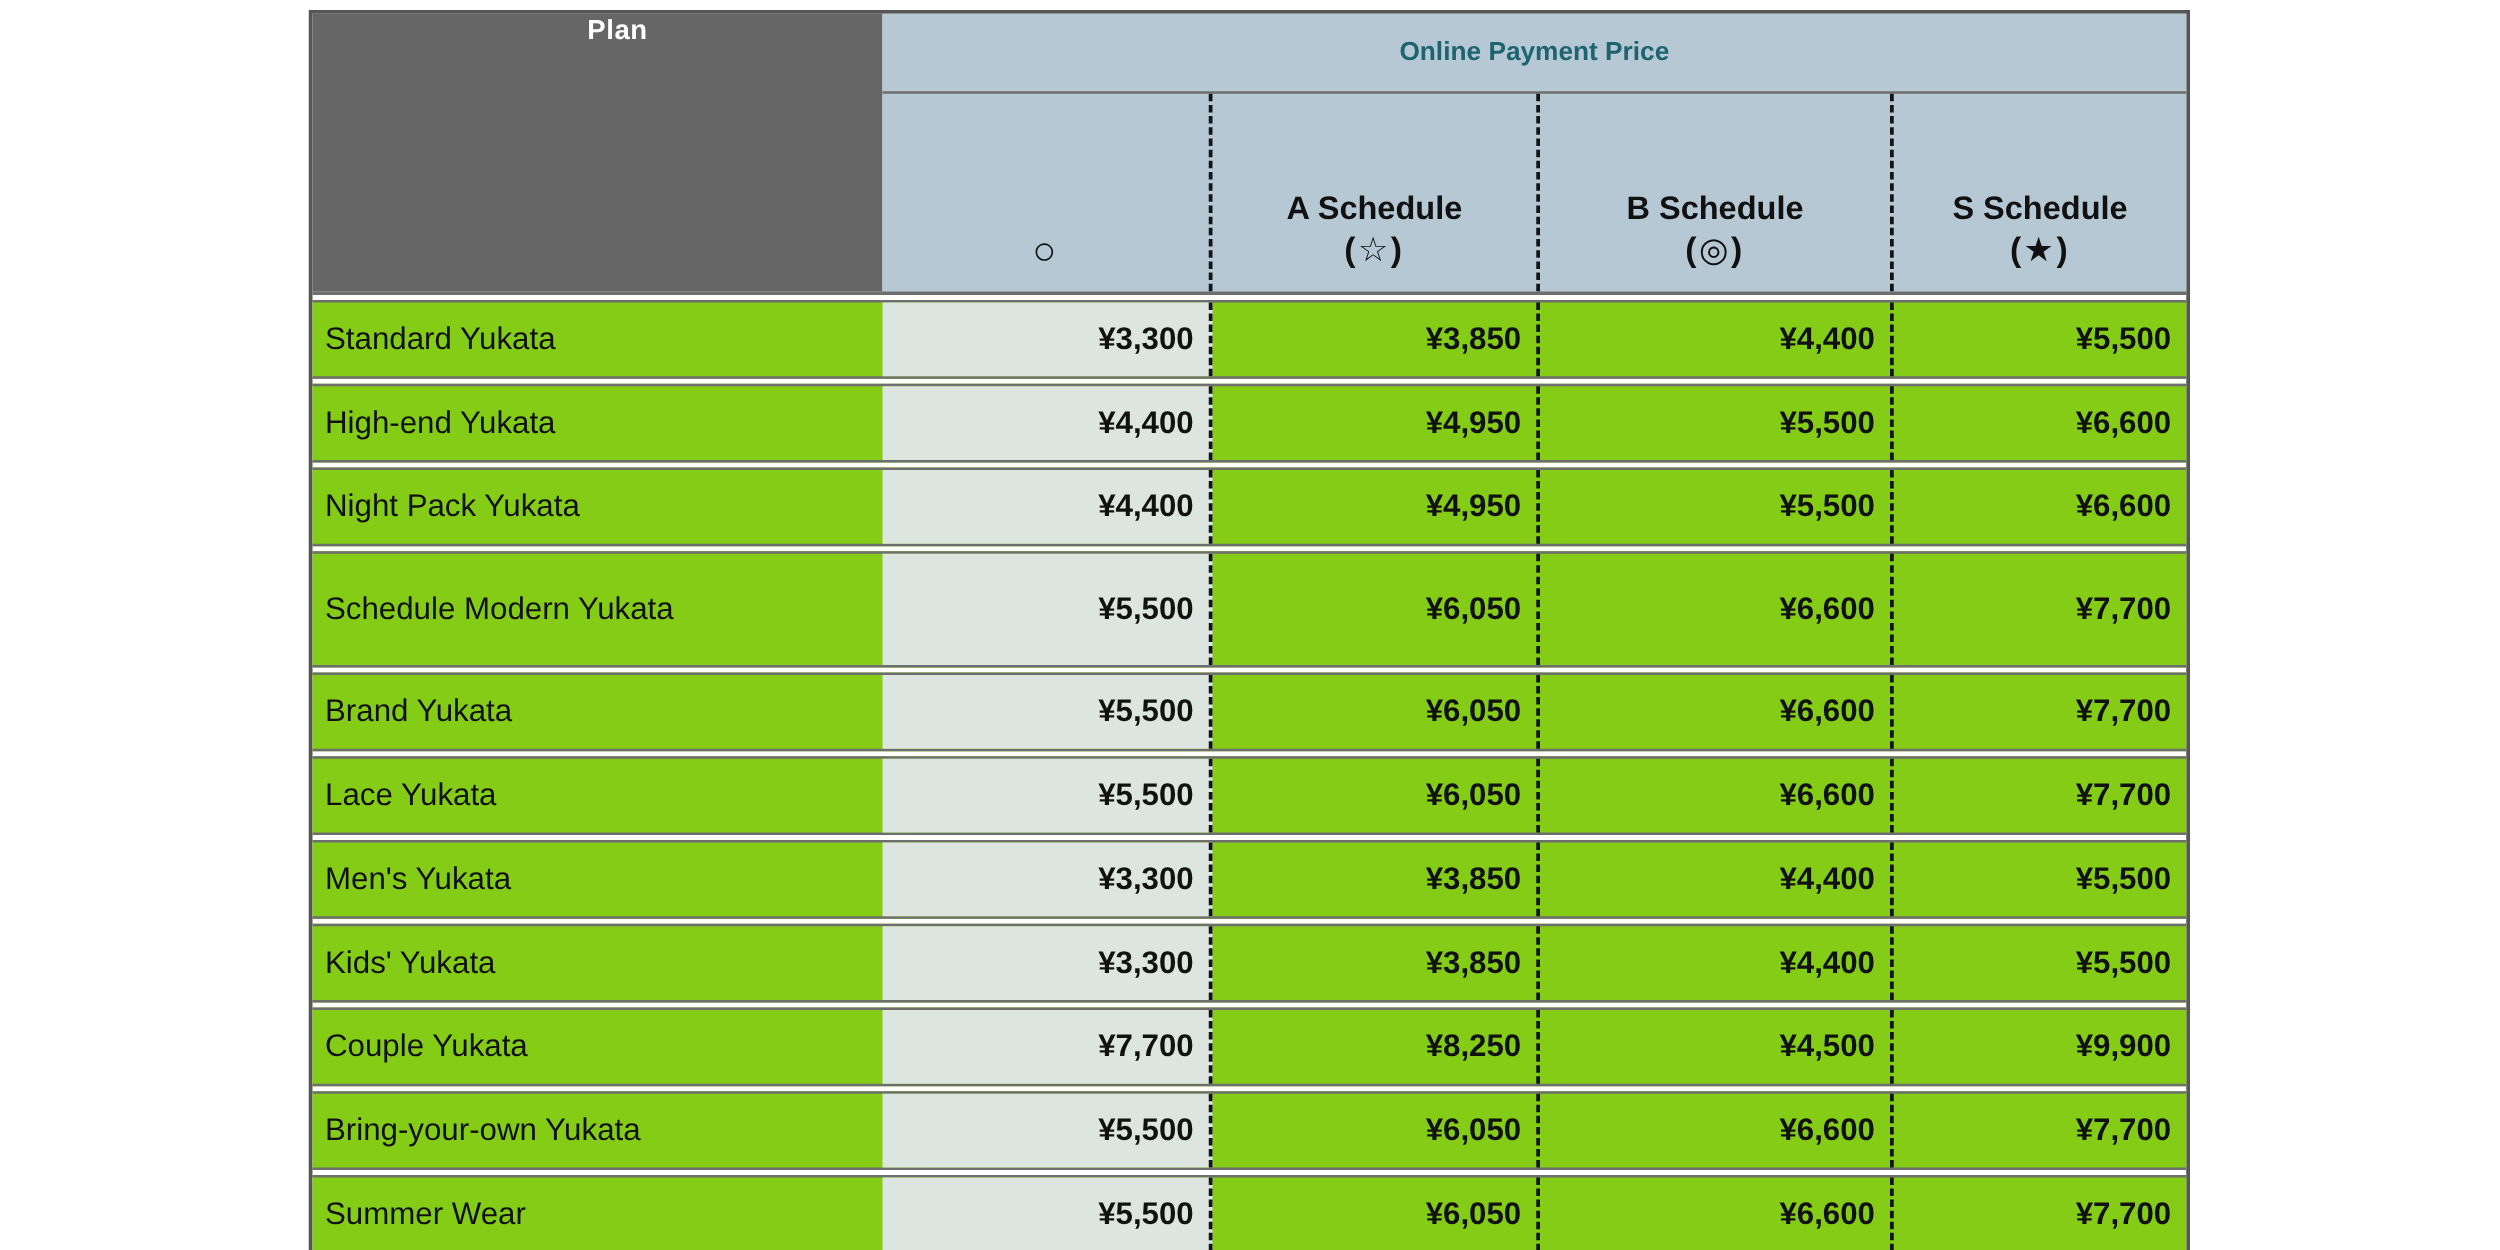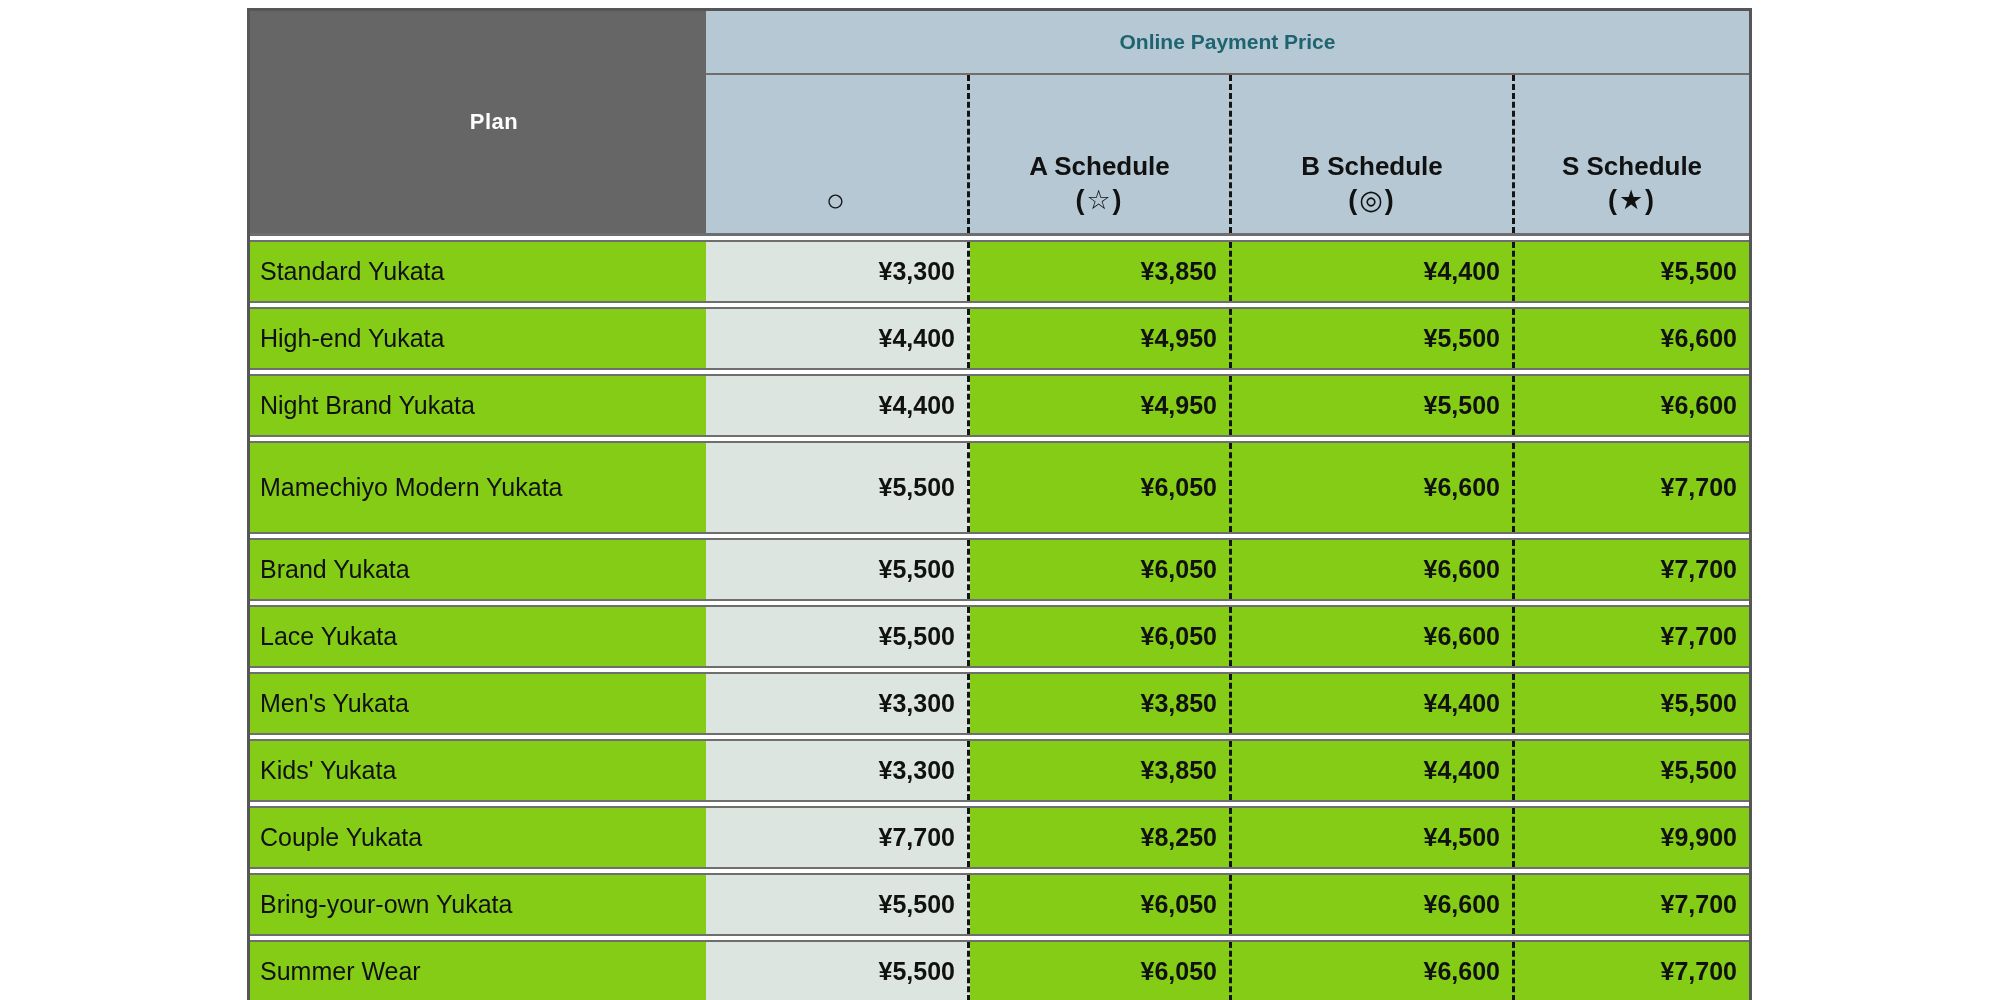--- a/index.html
+++ b/index.html
@@ -29,21 +29,21 @@
   }
   
   .header {
     display: grid;
     grid-template-columns: 456px 1043px;
     border-bottom: 3px solid var(--row-border);
   }
   .plan-head {
     background: var(--plan-header-bg);
     color: #ffffff;
-    display: flex; align-items: center; justify-content: center;
+    display: flex; justify-content: center;
     font-weight: bold; font-size: 22px;
     letter-spacing: 0.5px;
     padding-left: 32px;
   }
   .price-head { background: var(--header-blue); }
   .band {
     height: 64px;
     display: flex; align-items: center; justify-content: center;
     color: var(--band-text);
     font-weight: bold; font-size: 21px;
@@ -134,29 +134,29 @@
 
   <div class="row">
     <div class="cell plan">High-end Yukata</div>
     <div class="cell price green">¥4,400</div>
     <div class="cell price">¥4,950</div>
     <div class="cell price">¥5,500</div>
     <div class="cell price last">¥6,600</div>
   </div>
 
   <div class="row">
-    <div class="cell plan">Night Brand Yukata</div>
+    <div class="cell plan">Night Pack Yukata</div>
     <div class="cell price green">¥4,400</div>
     <div class="cell price">¥4,950</div>
     <div class="cell price">¥5,500</div>
     <div class="cell price last">¥6,600</div>
   </div>
 
   <div class="row tall">
-    <div class="cell plan">Mamechiyo Modern Yukata</div>
+    <div class="cell plan">Schedule Modern Yukata</div>
     <div class="cell price green">¥5,500</div>
     <div class="cell price">¥6,050</div>
     <div class="cell price">¥6,600</div>
     <div class="cell price last">¥7,700</div>
   </div>
 
   <div class="row">
     <div class="cell plan">Brand Yukata</div>
     <div class="cell price green">¥5,500</div>
     <div class="cell price">¥6,050</div>

